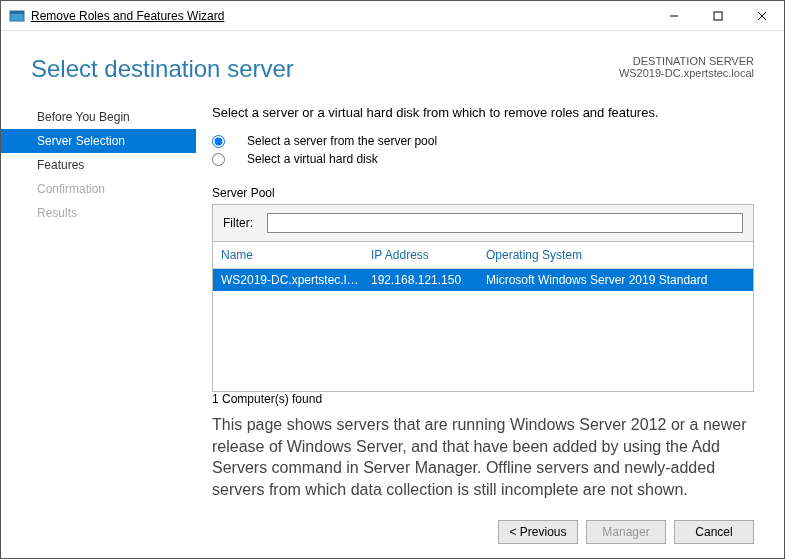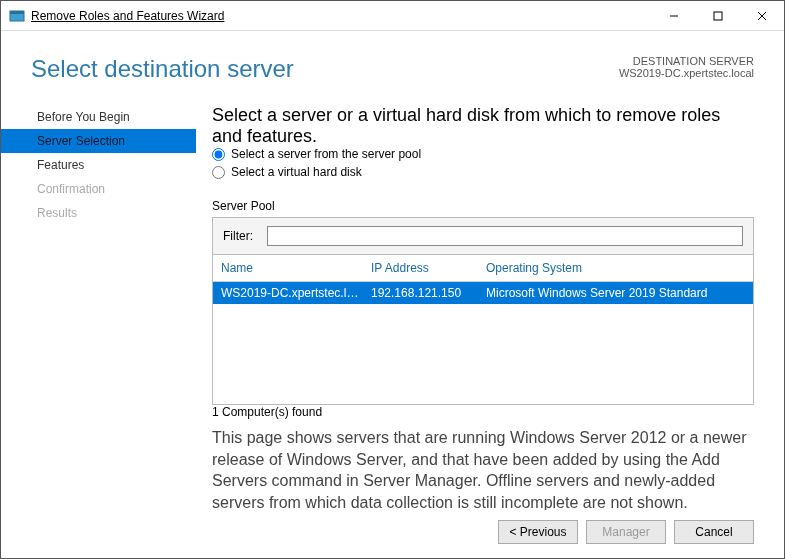--- a/index.html
+++ b/index.html
@@ -10,26 +10,26 @@
   .titlebar .icon svg { width: 16px; height: 16px; }
   .titlebar .title { flex: 1; font-size: 12px; }
   .titlebar .controls { display: flex; }
   .titlebar .controls .ctl { width: 44px; height: 30px; display: flex; align-items: center; justify-content: center; cursor: pointer; }
   .header { padding: 24px 30px 10px 30px; display: flex; align-items: flex-start; }
   .header h1 { font-size: 24px; font-weight: 300; color: #2c7cb0; flex: 1; }
   .header .dest { text-align: right; font-size: 11px; color: #555; }
   .body { flex: 1; display: flex; padding: 0 0 0 0; overflow: hidden; }
   .sidebar { width: 195px; padding: 12px 0 0 0; }
   .sidebar .item { padding: 5px 10px 5px 36px; font-size: 12px; cursor: pointer; color: #333; }
-  .sidebar .item.selected { background: #0078d7; color: #0f172a; }
+  .sidebar .item.selected { background: #0078d7; color: #ffffff; }
   .sidebar .item.disabled { color: #aaa; cursor: default; }
   .main { flex: 1; padding: 12px 30px 0 16px; display: flex; flex-direction: column; }
-  .instr { font-size: 18px; }
+  .instr { font-size: 13px; margin-bottom: 14px; }
   .radios { margin-bottom: 16px; }
-  .radios label { display: flex; align-items: center; font-size: 12px; margin-bottom: 4px; cursor: pointer; }
+  .radios label { display: flex; align-items: center; font-size: 12px; margin-bottom: 4px; cursor: pointer; gap: 16px; }
   .radios input { margin-right: 6px; }
   .pool-label { font-size: 12px; margin-bottom: 4px; }
   .filterbar { border: 1px solid #bbb; background: #f4f4f4; padding: 8px 10px; display: flex; align-items: center; gap: 14px; border-bottom: none; }
   .filterbar label { font-size: 12px; }
   .filterbar input { flex: 1; border: 1px solid #888; height: 20px; padding: 0 4px; font-size: 12px; background: #fff; }
   .grid { border: 1px solid #bbb; display: flex; flex-direction: column; }
   .grid .ghead { display: flex; padding: 6px 8px; font-size: 12px; color: #1a6aa6; border-bottom: 1px solid #ccc; }
   .grid .ghead .col { cursor: pointer; }
   .grid .gbody { height: 122px; overflow: auto; background: #fff; }
   .grid .row { display: flex; padding: 4px 8px; font-size: 12px; color: #fff; background: #0078d7; }

